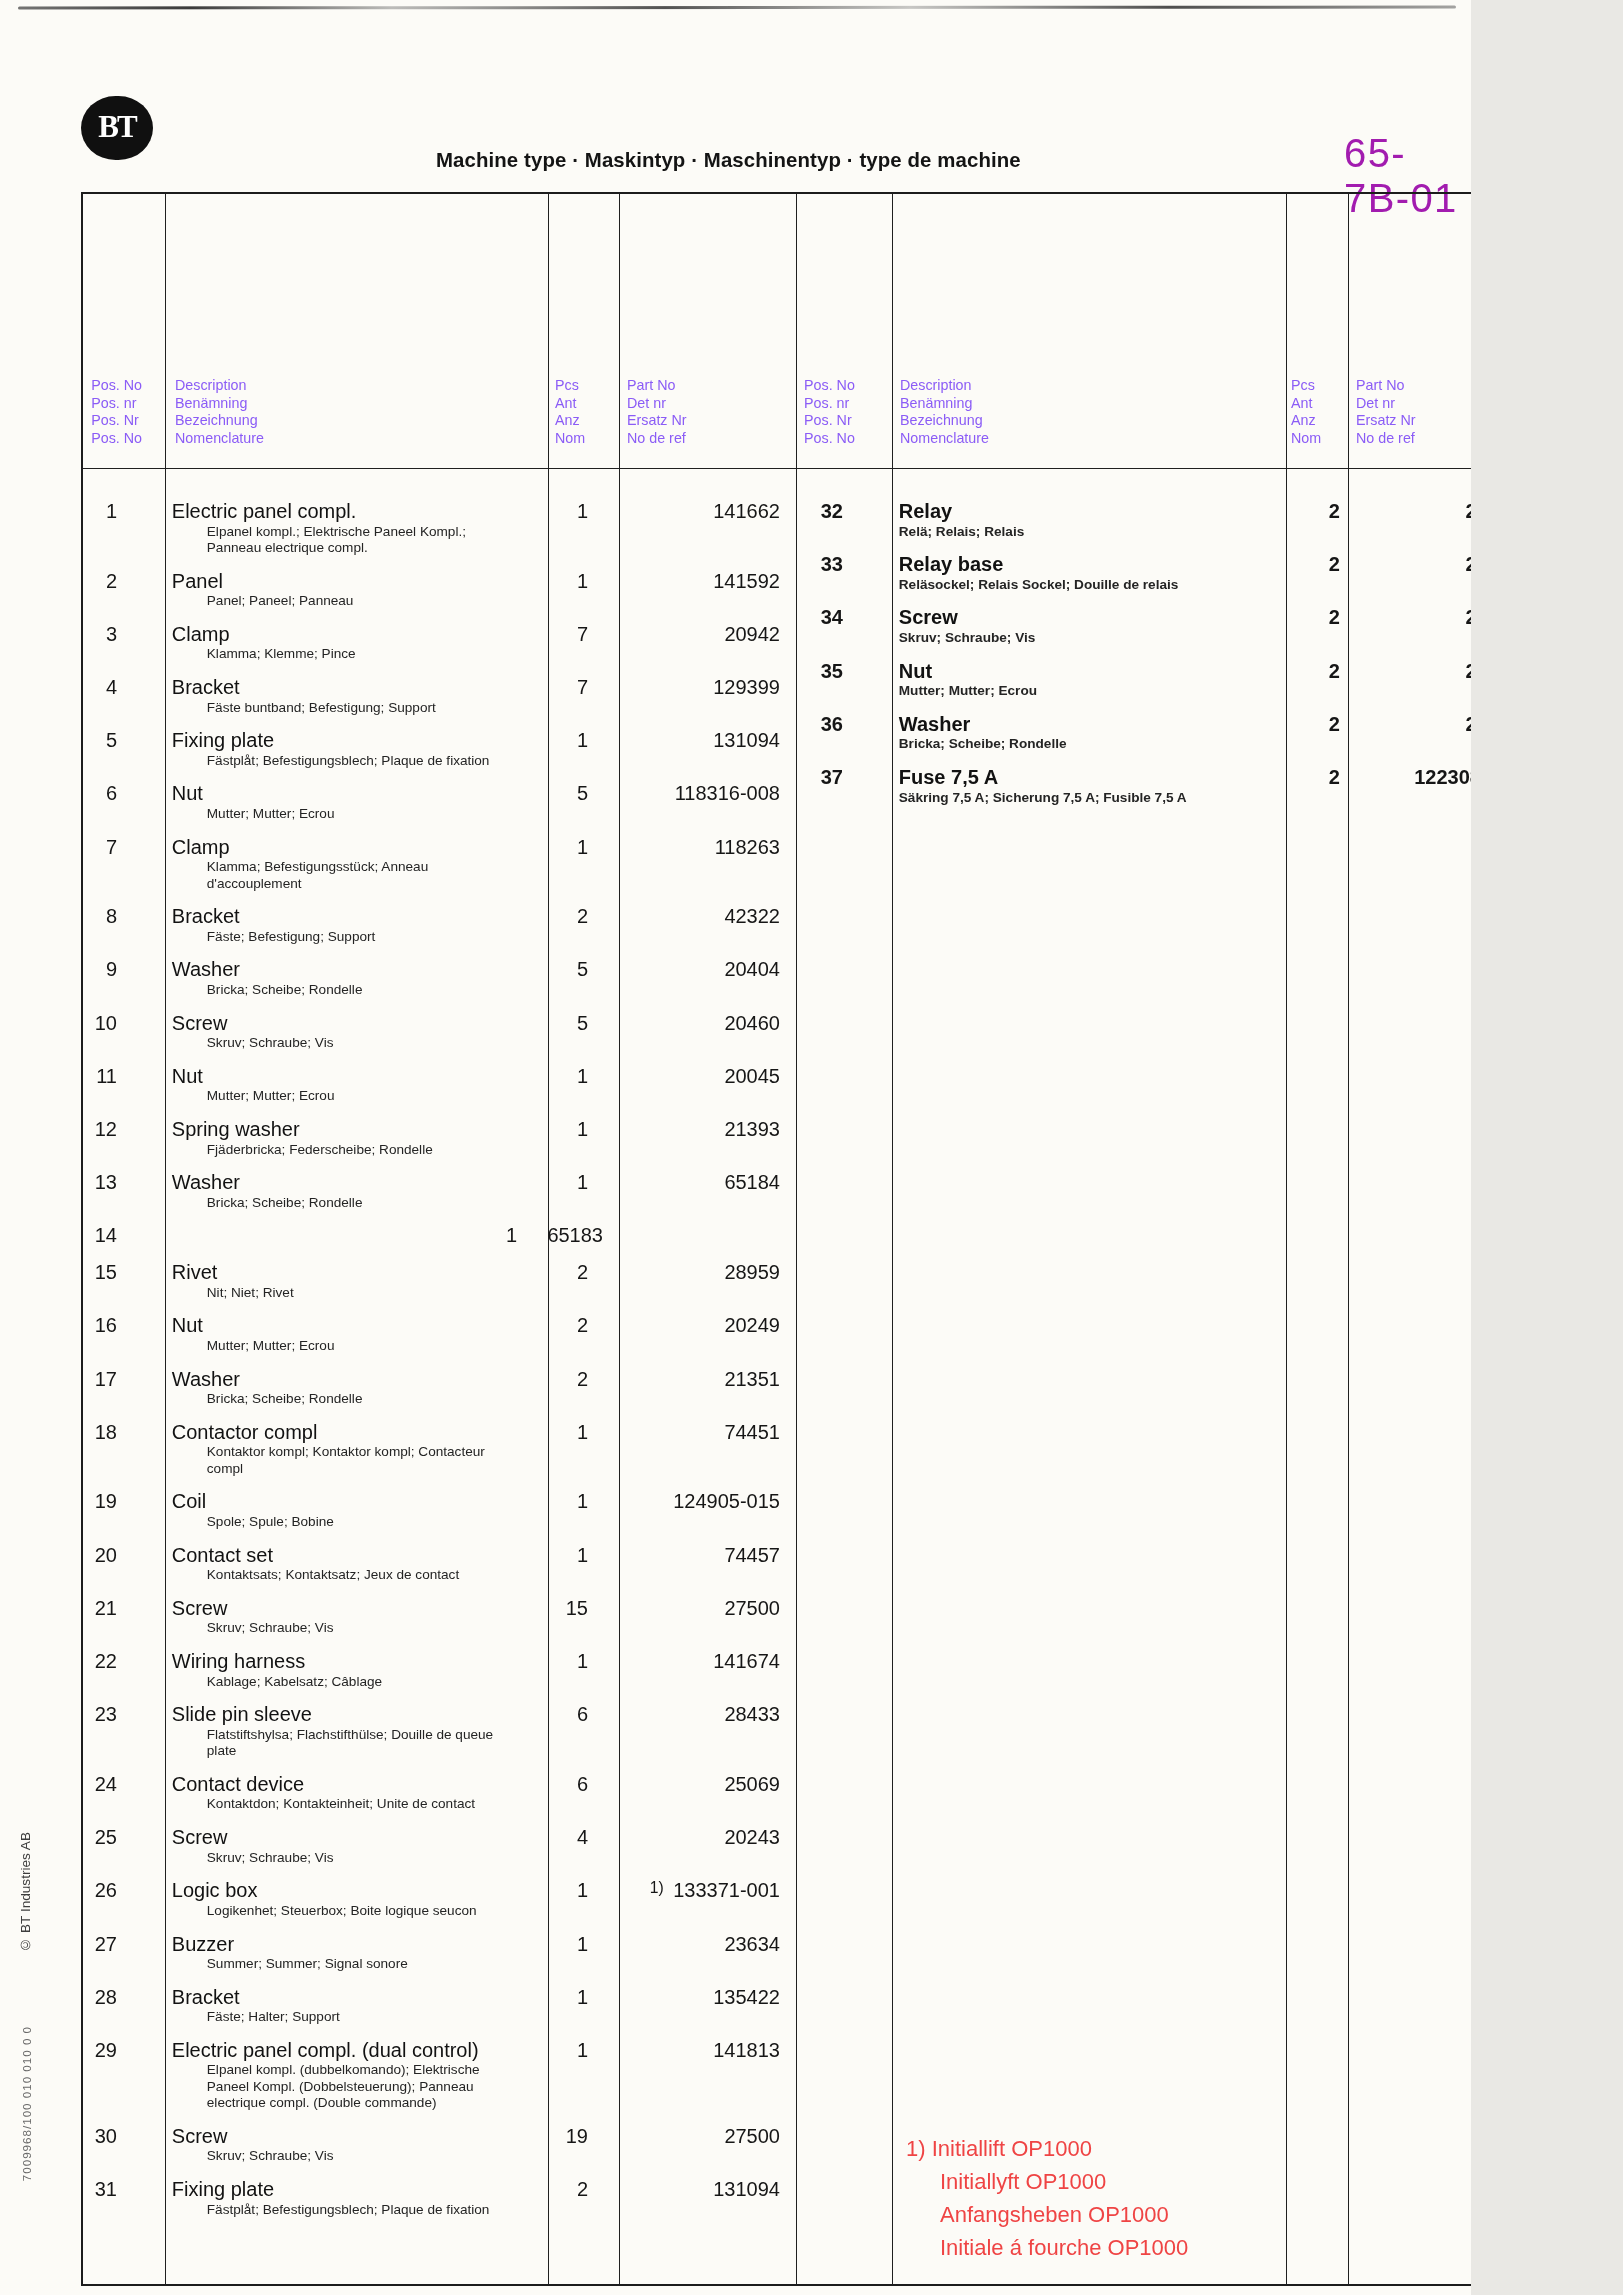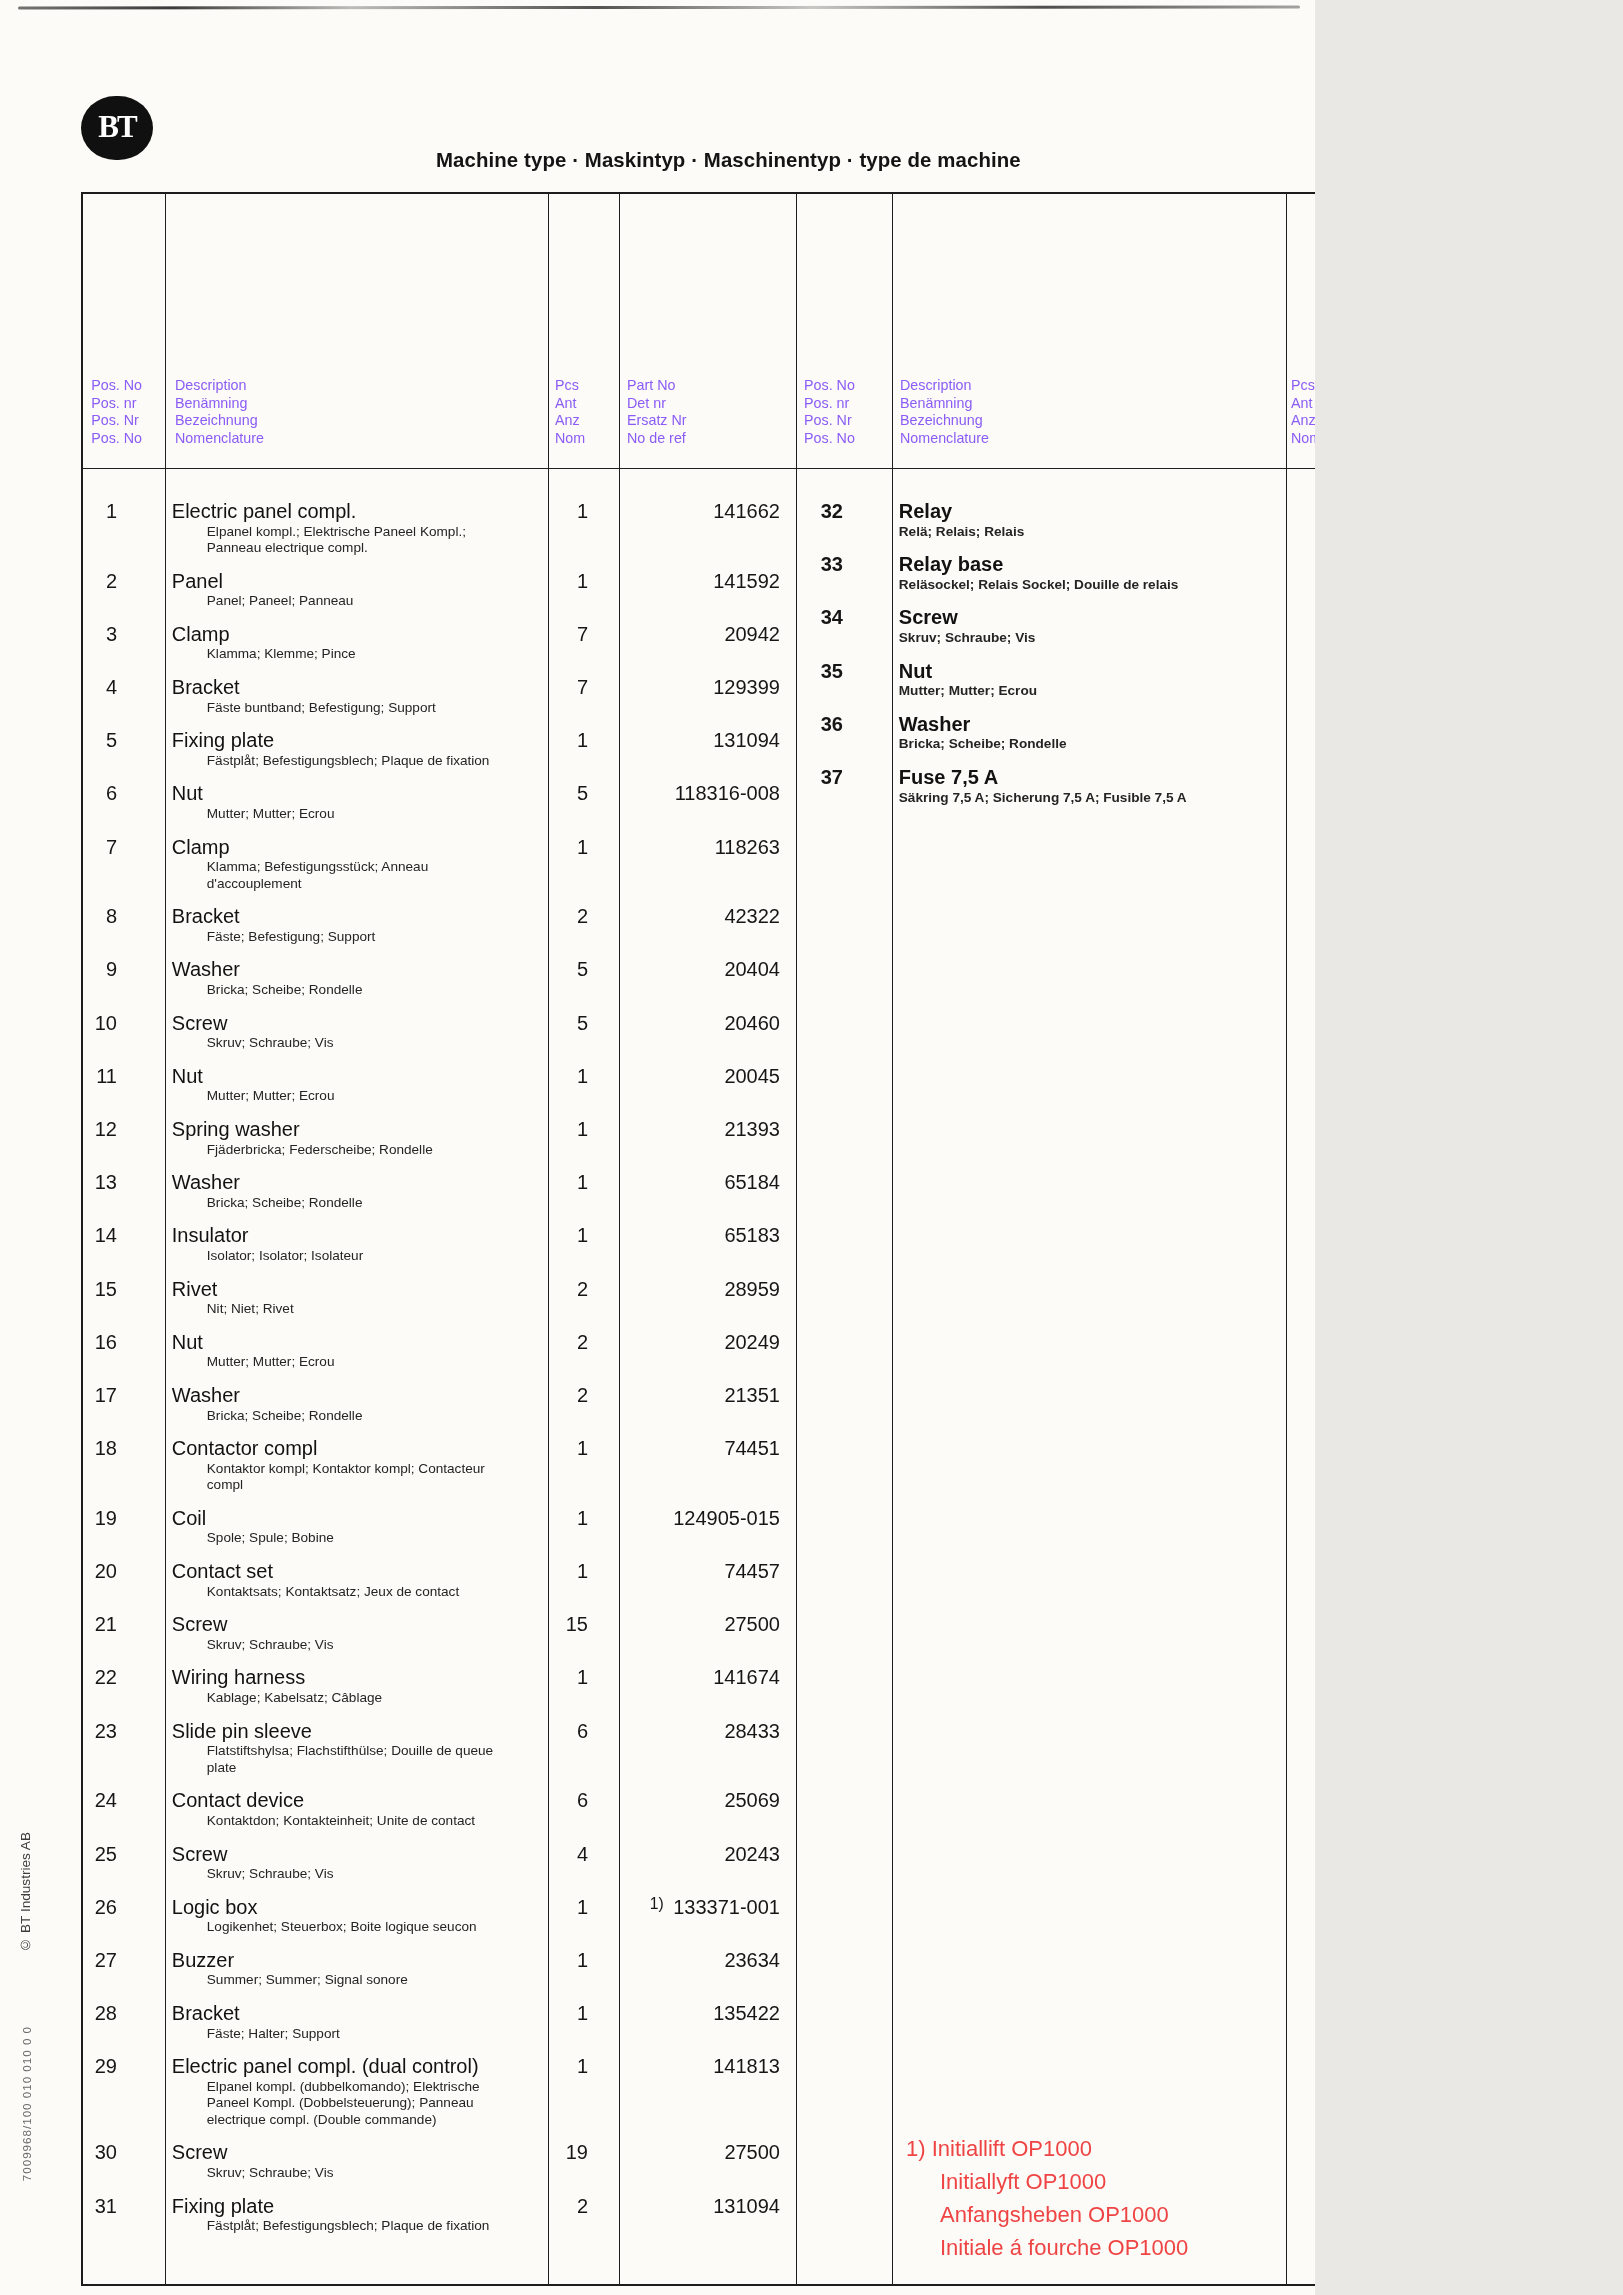--- a/index.html
+++ b/index.html
@@ -1,19 +1,19 @@
 <!DOCTYPE html>
 <html style="font-size:11px"><head>
 <meta charset="utf-8">
 <style>
   html, body { margin: 0; padding: 0; }
   body { background: #e9e8e4; }
   .page {
     position: relative;
-    width: 1315px;
+    width: 1471px;
     height: 2295px;
     background: #fcfbf7;
     overflow: hidden;
     font-family: "Liberation Sans", sans-serif;
     color: #161616;
   }
   
   .scan-line {
     position: absolute; top: 6.1px; left: 17.7px; right: 15px; height: 3.4px;
     background: linear-gradient(90deg,
@@ -276,24 +276,20 @@
           <div class="cell pos">13</div>
           <div class="cell desc">
             <div class="name">Washer</div>
             <div class="sub">Bricka; Scheibe; Rondelle</div>
           </div>
           <div class="cell pcs">1</div>
           <div class="cell part"><span>65184</span></div>
         </div>
         <div class="row">
           <div class="cell pos">14</div>
-          <div class="cell desc">
-            <div class="name">Insulator</div>
-            <div class="sub">Isolator; Isolator; Isolateur</div>
-          </div>
           <div class="cell pcs">1</div>
           <div class="cell part"><span>65183</span></div>
         </div>
         <div class="row">
           <div class="cell pos">15</div>
           <div class="cell desc">
             <div class="name">Rivet</div>
             <div class="sub">Nit; Niet; Rivet</div>
           </div>
           <div class="cell pcs">2</div>

